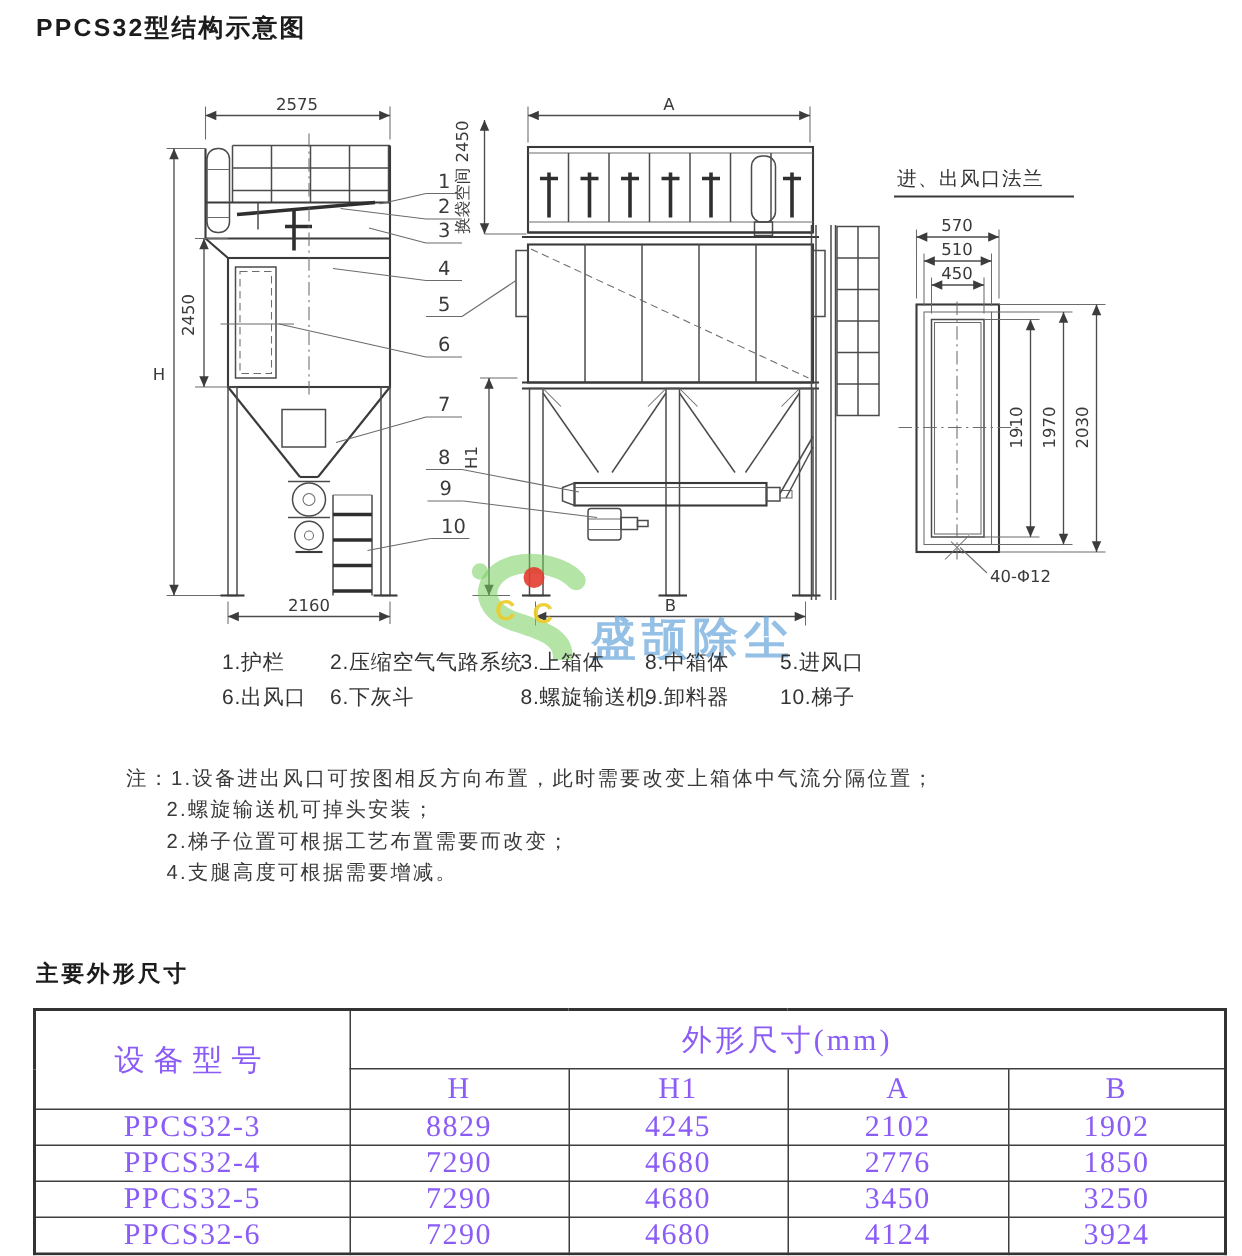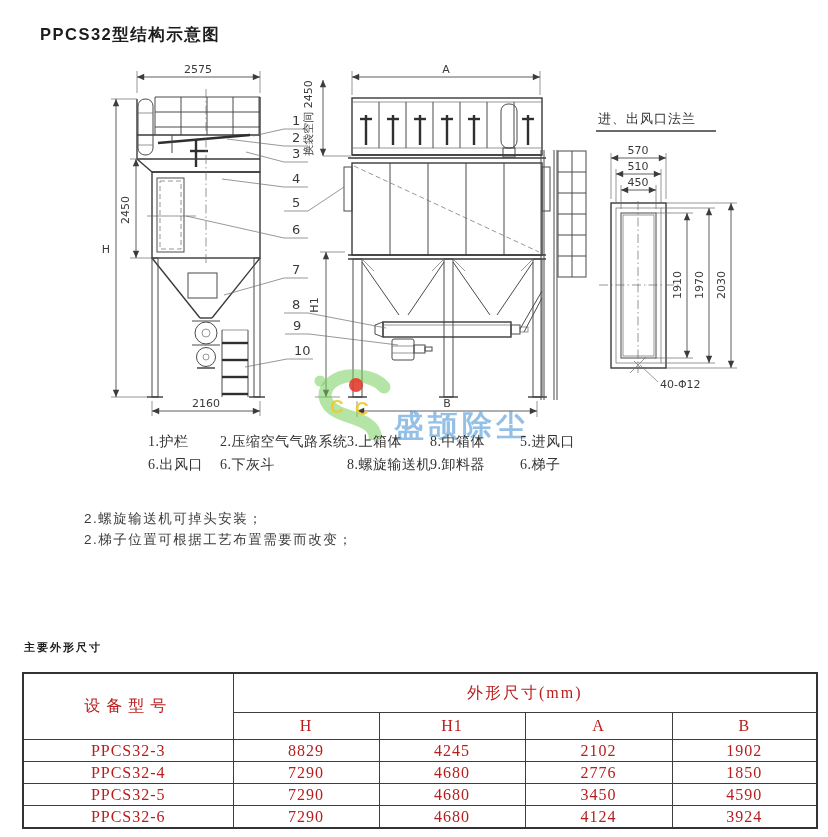--- a/index.html
+++ b/index.html
@@ -1,47 +1,47 @@
 <!DOCTYPE html>
 <html><head>
 <meta charset="utf-8">
 <style>
   html,body{margin:0;padding:0;background:#ffffff;}
   .page{position:relative;width:828px;height:837px;background:#fff;overflow:hidden;
         font-family:"Liberation Sans",sans-serif;color:#2b2b2b;}
   .page-title{position:absolute;left:24px;top:8px;font-size:16.5px;font-weight:bold;
-        letter-spacing:1.5px;color:#1c1c1c;margin:16px;}
+        letter-spacing:1.5px;color:#1c1c1c;margin:0;}
   .drawing-svg{position:absolute;left:0;top:55px;}
 
   
   .s1{stroke:#4b4b4b;stroke-width:1;fill:none;}
   .s15{stroke:#3a3a3a;stroke-width:1.4;fill:none;}
   .s2{stroke:#2f2f2f;stroke-width:2.4;fill:none;}
   .sd{stroke:#4c4c4c;stroke-width:0.9;fill:none;}
   .sx{stroke:#6b6b6b;stroke-width:0.7;fill:none;}
   .dash{stroke-dasharray:5 3;}
   .ddot{stroke-dasharray:9 3 1.5 3;}
   text.t{fill:#3a3a3a;font-family:"DejaVu Sans",sans-serif;font-size:11px;}
   text.tc{font-size:13px;}
   text.flt{font-size:13px;letter-spacing:1px;fill:#333;}
 
   .legend{position:absolute;left:146px;top:433px;width:560px;height:50px;font-size:14px;
-        color:#333;letter-spacing:0.5px;font-family:Liberation Serif, serif;}
+        color:#333;letter-spacing:0.5px;}
   .legend span{position:absolute;white-space:nowrap;}
   .r1{top:0;} .r2{top:23px;}
   .c1{left:2px;} .c2{left:74px;} .c3{left:201px;} .c4{left:284px;} .c5{left:354px;margin-left:20px;}
 
   .notes{position:absolute;left:84px;top:508px;font-size:13.5px;line-height:21px;
         letter-spacing:1.5px;color:#3a3a3a;white-space:nowrap;}
-  .notes .cont{}
-
-  .section-title{position:absolute;left:24px;top:640px;font-size:11px;font-weight:bold;
+  .notes .cont{margin-left:27px;}
+
+  .section-title{position:absolute;left:24px;top:640px;font-size:15px;font-weight:bold;
         letter-spacing:2px;color:#1c1c1c;margin:0;}
   .dim-table{position:absolute;left:22px;top:672px;width:794px;border-collapse:collapse;
-        table-layout:fixed;font-family:"Liberation Serif",serif;font-size:16px;color:#b91c1c;border-radius:23px;}
+        table-layout:fixed;font-family:"Liberation Serif",serif;font-size:20px;color:#8b5cf6;border-radius:23px;}
   .dim-table td,.dim-table th{border:1px solid #3e3e3e;text-align:center;vertical-align:middle;
         font-weight:normal;padding:0;}
   .dim-table{border:2px solid #333;}
   .model-h{letter-spacing:6px;}
   .group-h{height:38px;letter-spacing:2px;}
   .sub-h{height:26px;letter-spacing:1px;}
   .body-r td{height:21px;letter-spacing:1px;}
 </style>
 </head>
 <body>
@@ -323,26 +323,28 @@
   <div class="legend">
     <span class="r1 c1">1.护栏</span>
     <span class="r1 c2">2.压缩空气气路系统</span>
     <span class="r1 c3">3.上箱体</span>
     <span class="r1 c4">8.中箱体</span>
     <span class="r1 c5">5.进风口</span>
     <span class="r2 c1">6.出风口</span>
     <span class="r2 c2">6.下灰斗</span>
     <span class="r2 c3">8.螺旋输送机</span>
     <span class="r2 c4">9.卸料器</span>
-    <span class="r2 c5">6.梯子</span>
+    <span class="r2 c5">10.梯子</span>
   </div>
 
   <div class="notes">
+    <div><span>注：</span><span>1.设备进出风口可按图相反方向布置，此时需要改变上箱体中气流分隔位置；</span></div>
     <div class="cont">2.螺旋输送机可掉头安装；</div>
     <div class="cont">2.梯子位置可根据工艺布置需要而改变；</div>
+    <div class="cont">4.支腿高度可根据需要增减。</div>
   </div>
 
   <h2 class="section-title">主要外形尺寸</h2>
 
   <table class="dim-table">
     <colgroup>
       <col style="width:210px">
         <col style="width:146px">
         <col style="width:146px">
         <col style="width:147px">
@@ -371,21 +373,21 @@
         <td>7290</td>
         <td>4680</td>
         <td>2776</td>
         <td>1850</td>
       </tr>
       <tr class="body-r">
         <td>PPCS32-5</td>
         <td>7290</td>
         <td>4680</td>
         <td>3450</td>
-        <td>4590</td>
+        <td>3250</td>
       </tr>
       <tr class="body-r">
         <td>PPCS32-6</td>
         <td>7290</td>
         <td>4680</td>
         <td>4124</td>
         <td>3924</td>
       </tr>
     </tbody>
   </table>

